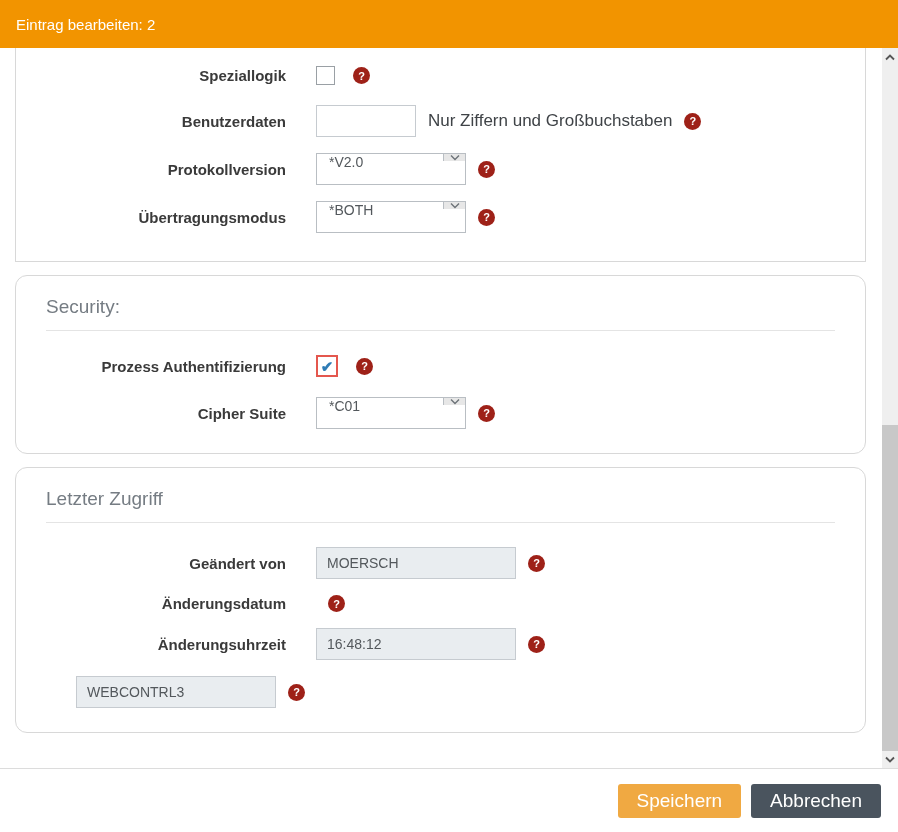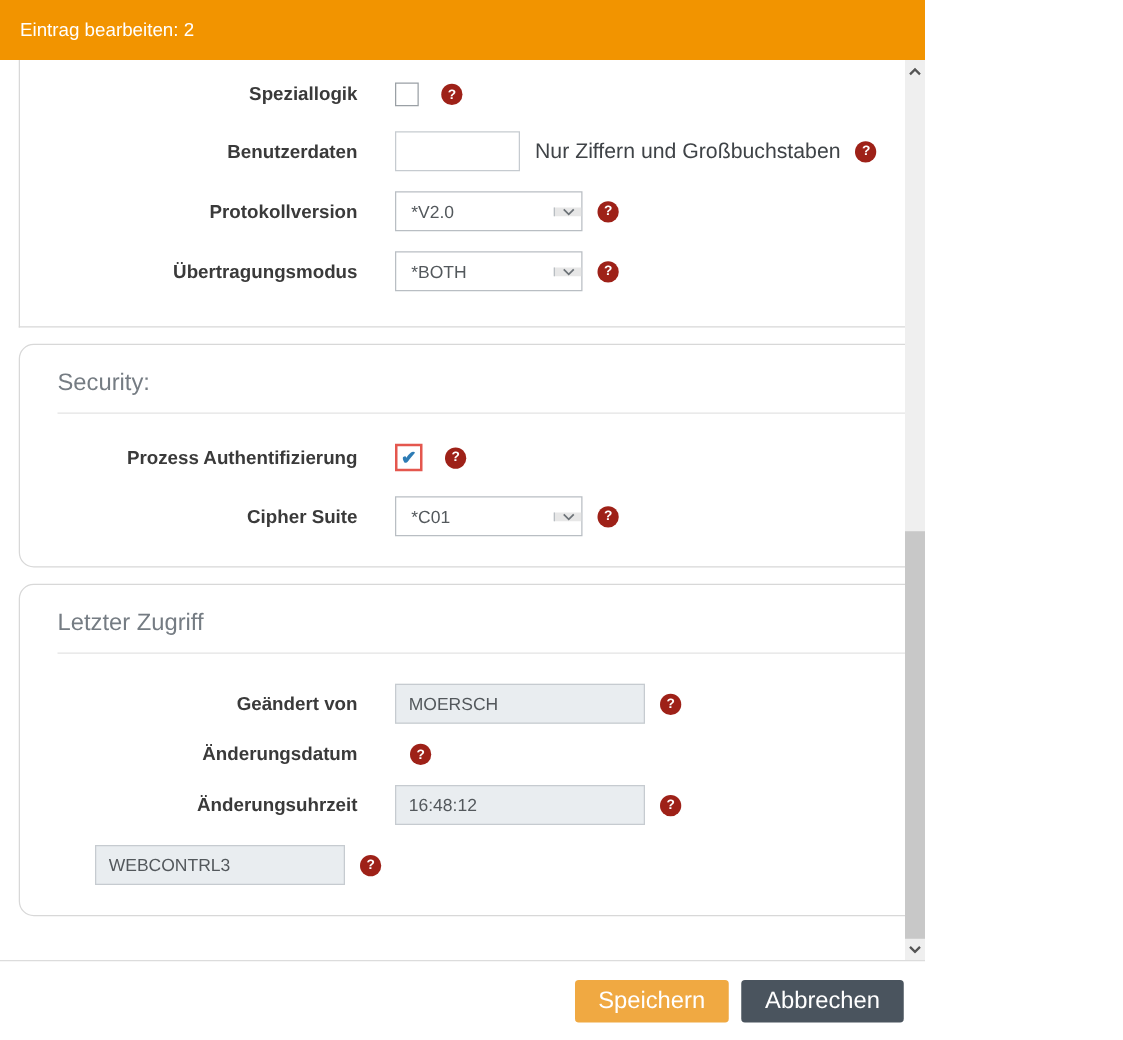--- a/index.html
+++ b/index.html
@@ -2,21 +2,21 @@
 <html><head>
 <meta charset="utf-8">
 <style>
   * { box-sizing: border-box; margin: 0; padding: 0; }
   html, body { width: 898px; height: 832px; overflow: hidden; }
   body {
     font-family: "Liberation Sans", sans-serif;
     background: #ffffff;
     color: #3a3a3a;
   }
-  .modal { width: 740px; height: 832px; display: flex; flex-direction: column; background:#fff; }
+  .modal { width: 898px; height: 832px; display: flex; flex-direction: column; background:#fff; }
 
   
   .modal-header {
     height: 48px; flex: 0 0 48px;
     background: #f29400;
     display: flex; align-items: center;
     padding-left: 16px;
   }
   .modal-header .title { color: #ffffff; font-size: 15px; }
 
@@ -75,21 +75,21 @@
   .input-short { width: 100px; }
   .input-readonly { width: 200px; background: #e9edf0; }
 
   .note-text { margin-left: 12px; font-size: 17px; color: #3f4347; }
 
   
   .select {
     width: 150px; height: 32px;
     border: 1px solid #b9bec3;
     background: #fff;
-    display: flex; align-items: center;
+    display: flex; align-items: flex-start;
     cursor: pointer;
   }
   .select-value {
     flex: 1; display: flex; align-items: center;
     padding-left: 12px; font-size: 14px; color: #53585c;
     overflow: hidden; white-space: nowrap;
   }
   .select-arrow {
     width: 22px; flex: 0 0 22px;
     background: #e7e7e7;

